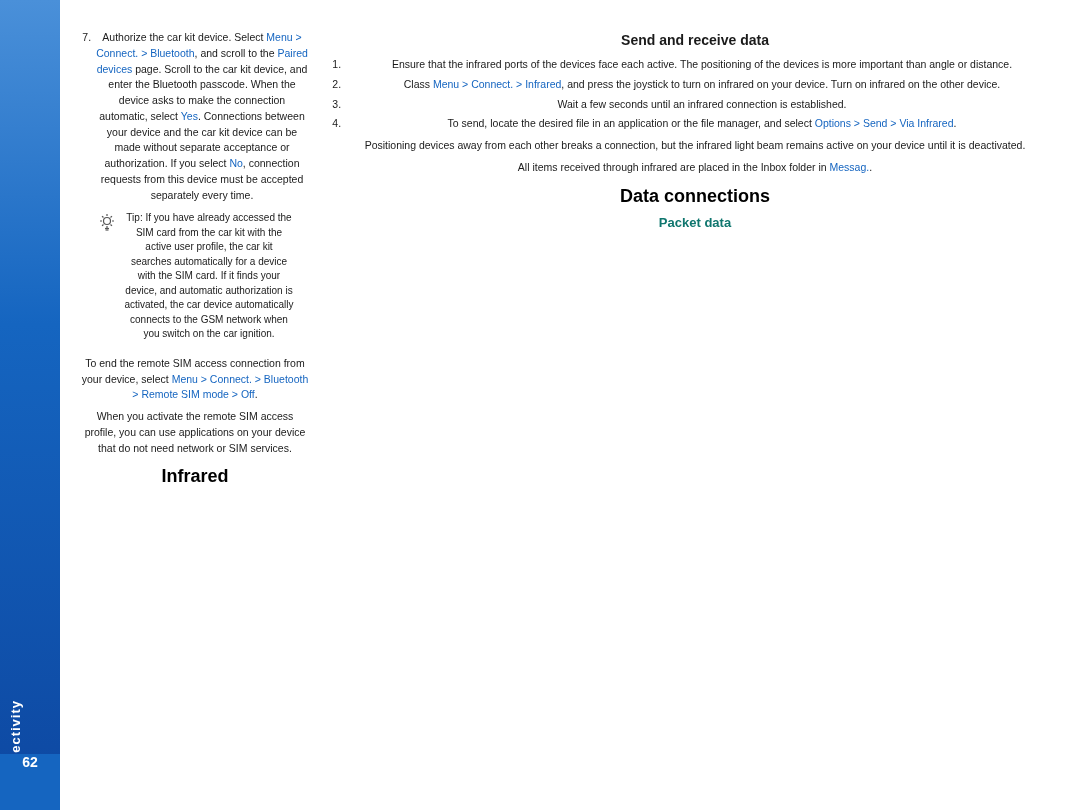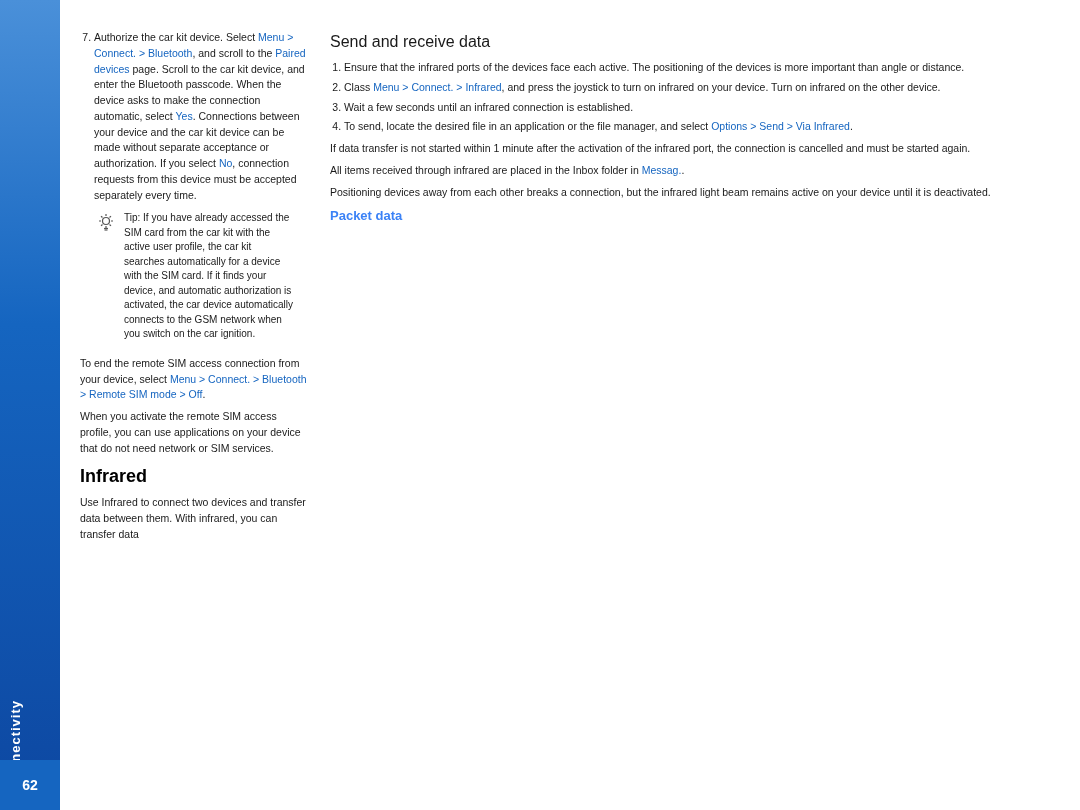--- a/index.html
+++ b/index.html
@@ -42,39 +42,40 @@
       letter-spacing: 1px;
       margin-bottom: 20px;
       margin-left: 8px;
     }
 
     .page-number-box {
       position: absolute;
       bottom: 0;
       left: 0;
       right: 0;
-      height: 50px;
+      height: 56px;
       background: #1565c0;
       display: flex;
-      align-items: center;
+      align-items: flex-start;
       justify-content: center;
     }
 
     .page-number {
       color: #fff;
       font-size: 14px;
       font-weight: bold;
     }
 
     
     .main-content {
       flex: 1;
       display: flex;
       padding: 30px 20px 20px 20px;
       gap: 20px;
+      text-align: center;
     }
 
     .left-column {
       width: 230px;
       flex-shrink: 0;
     }
 
     .right-column {
       flex: 1;
     }
@@ -109,28 +110,28 @@
       font-size: 18px;
       font-weight: bold;
       color: #000;
       margin-bottom: 8px;
       margin-top: 10px;
     }
 
     .subsection-title {
       font-size: 13px;
       font-weight: bold;
-      color: #3b82f6;
+      color: #0f766e;
       margin-bottom: 5px;
       margin-top: 8px;
     }
 
     .bold-label {
-      font-weight: normal;
-      font-size: 16px;
+      font-weight: bold;
+      font-size: 14px;
     }
 
     
     .tip-box {
       display: flex;
       gap: 6px;
       margin: 8px 16px;
       background: #fff;
     }
 
@@ -190,21 +191,20 @@
       </div>
 
       <p>
         <span>To end the remote SIM access connection from your device, select </span><span class="link">Menu &gt; Connect. &gt; Bluetooth &gt; Remote SIM mode &gt; Off</span><span>.</span>
       </p>
 
       <p>When you activate the remote SIM access profile, you can use applications on your device that do not need network or SIM services.</p>
 
       <div class="section-title">Infrared</div>
 
-      <p>Use Infrared to connect two devices and transfer data between them. With infrared, you can transfer data</p>
 
     </div>
 
     <div class="right-column">
 
 
       <p class="bold-label">Send and receive data</p>
 
       <ol>
         <li>
@@ -214,27 +214,27 @@
           <span>Class </span><span class="link">Menu &gt; Connect. &gt; Infrared</span><span>, and press the joystick to turn on infrared on your device. Turn on infrared on the other device.</span>
         </li>
         <li>
           <span>Wait a few seconds until an infrared connection is established.</span>
         </li>
         <li>
           <span>To send, locate the desired file in an application or the file manager, and select </span><span class="link">Options &gt; Send &gt; Via Infrared</span><span>.</span>
         </li>
       </ol>
 
-      <p>If data transfer is not started within 1 minute after the activation of the infrared port, the connection is cancelled and must be started again.</p>
+
+      <p>Positioning devices away from each other breaks a connection, but the infrared light beam remains active on your device until it is deactivated.</p>
 
       <p>
         <span>All items received through infrared are placed in the Inbox folder in </span><span class="link">Messag.</span><span>.</span>
       </p>
 
-      <p>Positioning devices away from each other breaks a connection, but the infrared light beam remains active on your device until it is deactivated.</p>
-
+      <div class="section-title">Data connections</div>
 
       <div class="subsection-title">Packet data</div>
 
 
     </div>
   </div>
 </div>
 
 </body></html>

